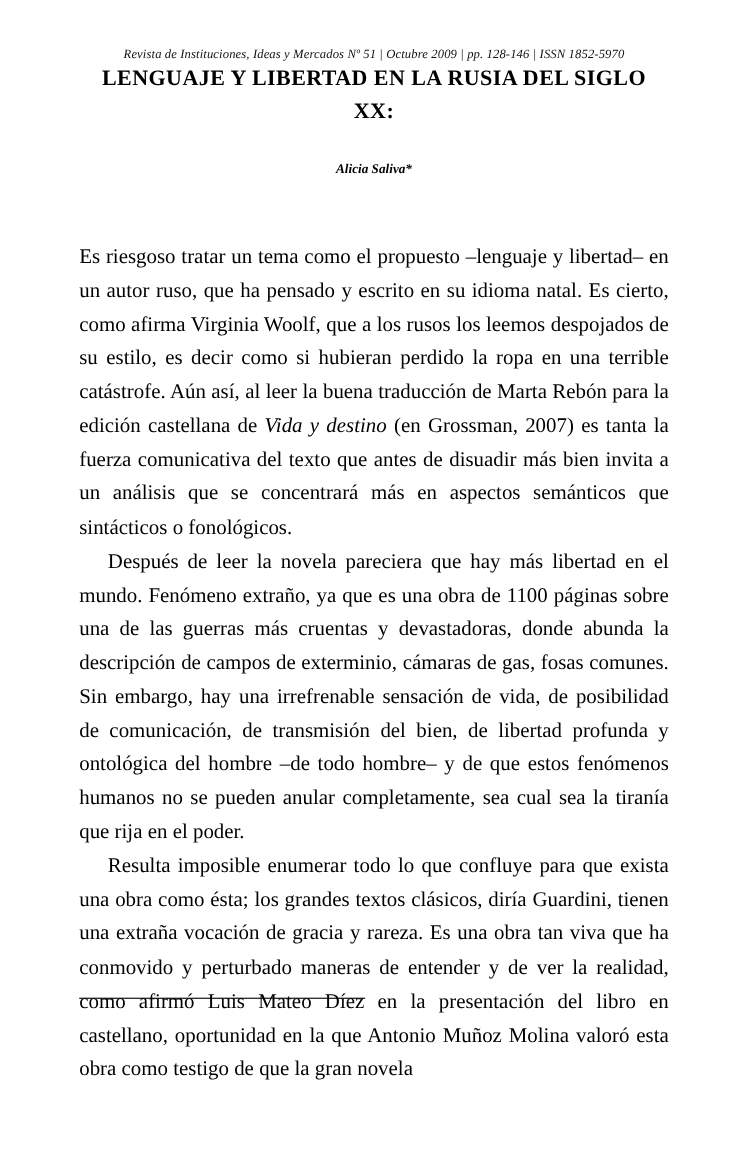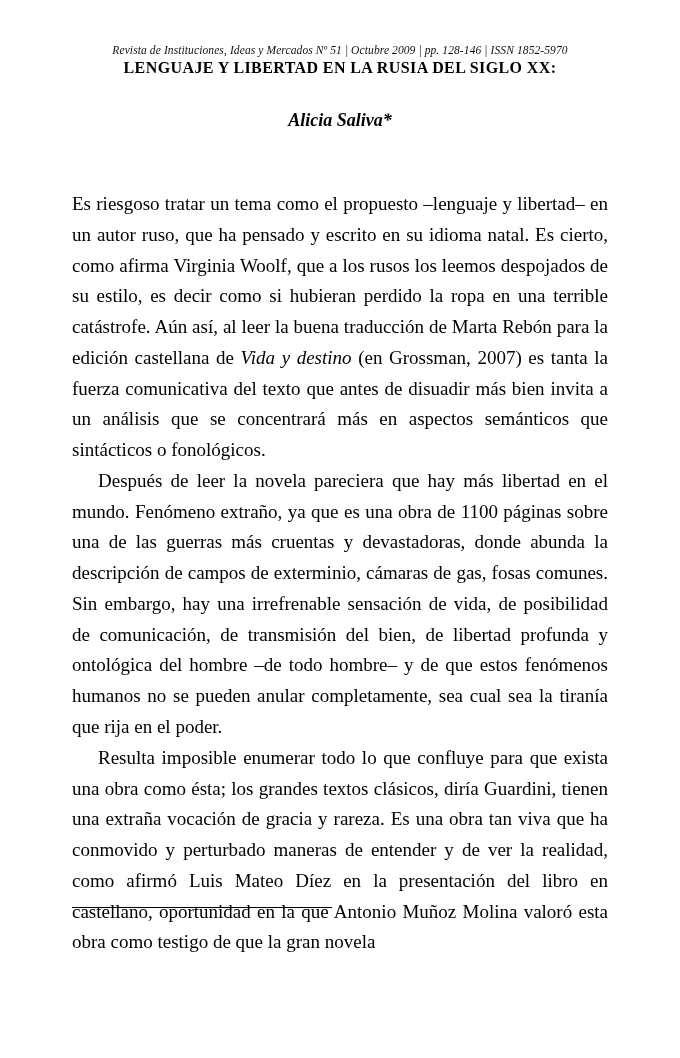--- a/index.html
+++ b/index.html
@@ -28,32 +28,32 @@
     text-align: center;
     letter-spacing: 0.1px;
     color: #111;
     white-space: nowrap;
   }
   .title-block {
     text-align: center;
     margin-bottom: 30px;
   }
   .title-line {
-    font-size: 16px;
+    font-size: 20px;
     font-weight: bold;
     letter-spacing: 0.4px;
     line-height: 1.5;
   }
   .title-line .ital {
     font-style: italic;
     font-weight: bold;
   }
   .author {
     text-align: center;
-    font-size: 18px;
+    font-size: 12px;
     font-style: italic;
     font-weight: bold;
     margin-top: 26px;
     margin-bottom: 0;
   }
   .body-text {
     margin-top: 58px;
     font-size: 19px;
     line-height: 1.62;
     text-align: justify;

